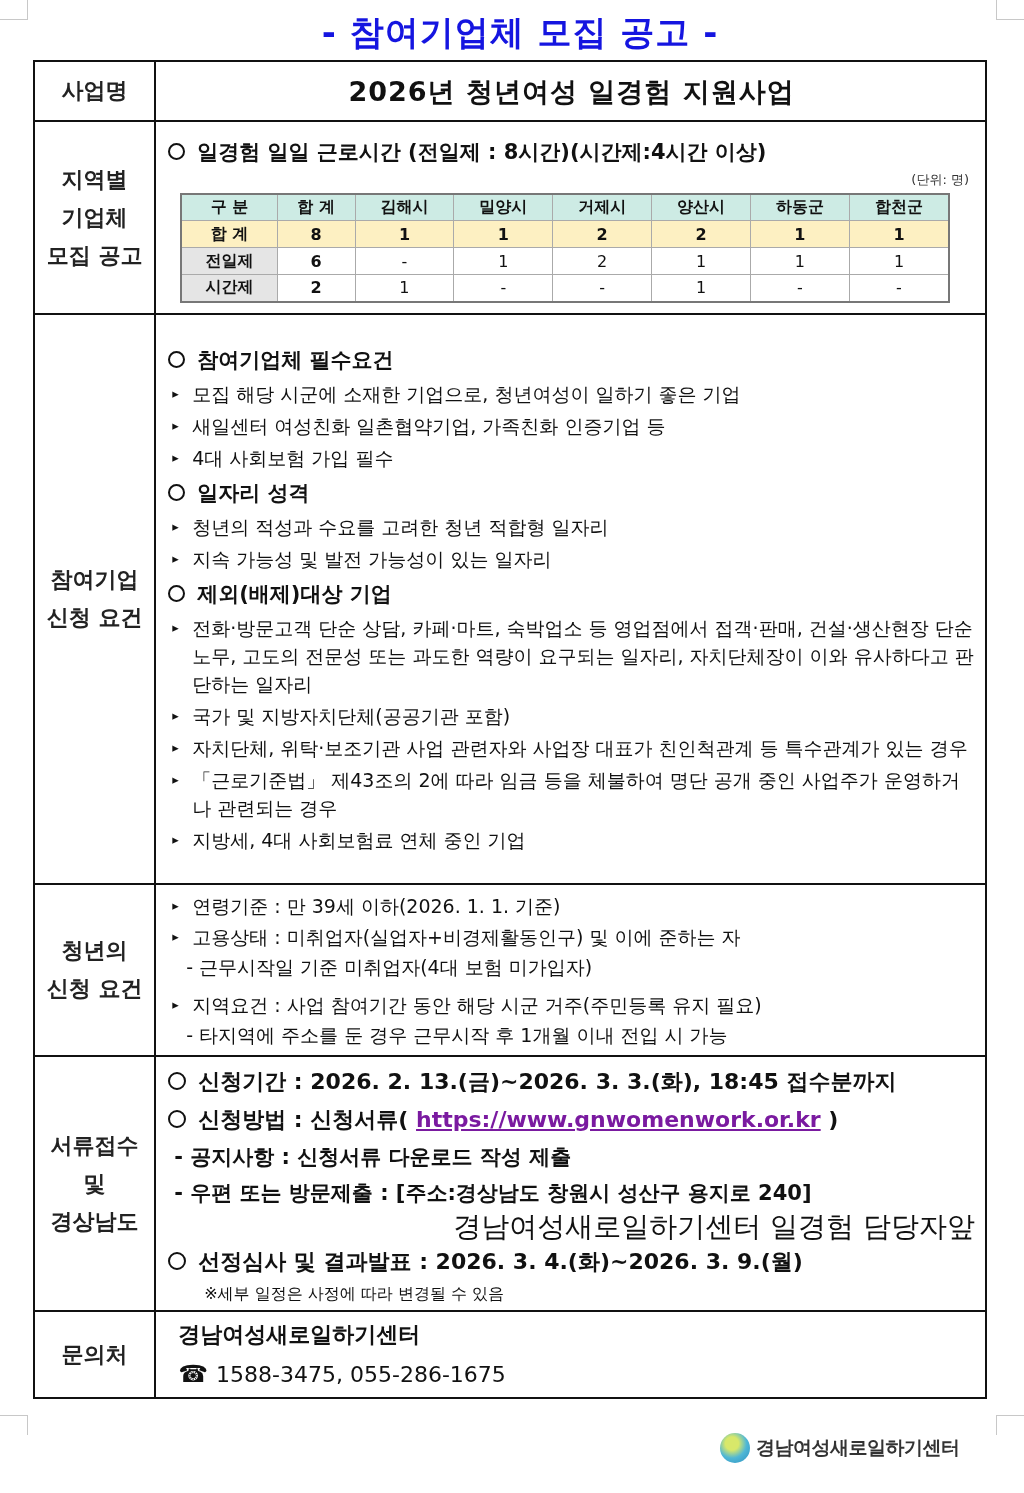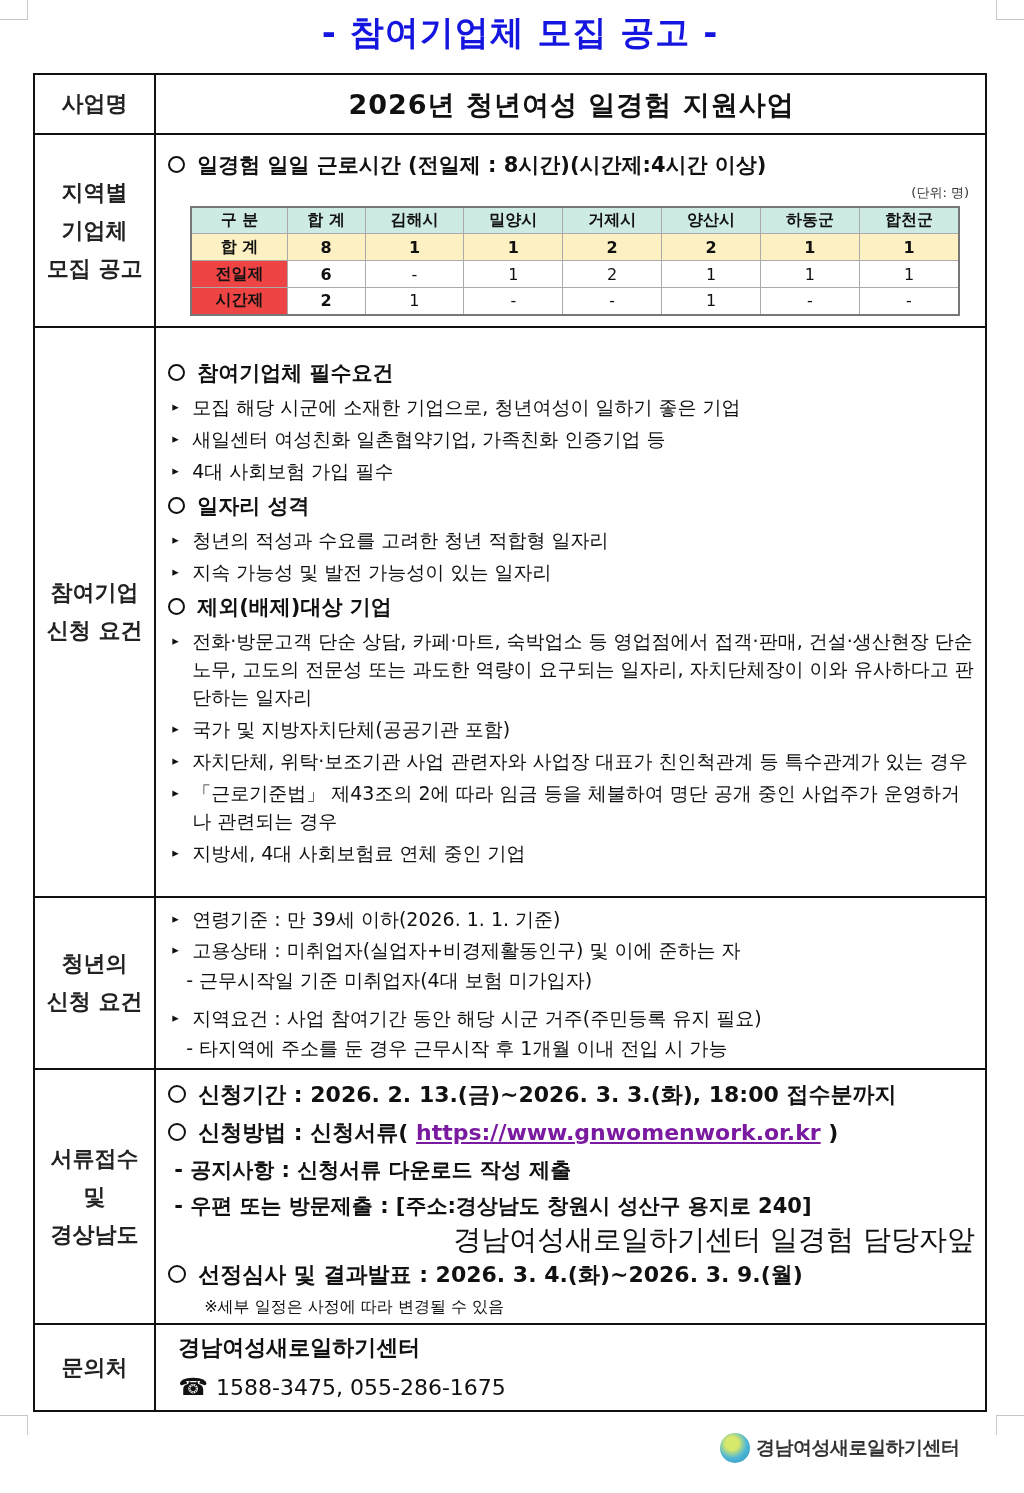--- a/index.html
+++ b/index.html
@@ -8,39 +8,39 @@
 
   .crop { position: absolute; border-color: #c8c8c8; border-style: solid; width: 28px; height: 20px; }
   .crop.tl { left: 0; top: 0; border-width: 0 1px 1px 0; }
   .crop.tr { right: 0; top: 0; border-width: 0 0 1px 1px; }
   .crop.bl { left: 0; top: 1415px; border-width: 1px 1px 0 0; }
   .crop.br { right: 0; top: 1415px; border-width: 1px 0 0 1px; }
 
   .title { position: absolute; top: 10px; left: 8px; width: 1024px; text-align: center;
            font-size: 34px; font-weight: bold; color: #1515e0; letter-spacing: 1px; }
 
-  .main-table { position: absolute; left: 33px; top: 73px; width: 954px; border-collapse: collapse; border: 2px solid #111; }
+  .main-table { position: absolute; left: 33px; top: 60px; width: 954px; border-collapse: collapse; border: 2px solid #111; }
   .main-table td { border: 2px solid #111; vertical-align: middle; }
   .label-cell { width: 148px; text-align: center; font-size: 22px; font-weight: bold; line-height: 38px; color: #222; }
   .content-cell { padding: 4px 10px 2px 12px; }
 
   .biz-name { text-align: center; font-size: 27px; font-weight: bold; letter-spacing: 1px; border-radius: 13px; }
 
   .circle-head { font-size: 21px; font-weight: bold; line-height: 34px; white-space: nowrap; }
   .circle-head .circ { display: inline-block; width: 17px; height: 17px; border: 2px solid #111; border-radius: 50%; margin-right: 12px; vertical-align: -1px; }
   .bullet { font-size: 19px; line-height: 28px; padding-left: 24px; position: relative; margin: 3px 0 4px; }
   .bullet::before { content: "\25B8"; position: absolute; left: 4px; top: 0; font-size: 13px; }
   .dash { font-size: 19px; line-height: 32px; padding-left: 18px; }
   .unit { text-align: right; font-size: 13px; color: #333; margin: 2px 6px 4px 0; }
 
-  .region-table { width: 770px; margin-left: 22px; border-collapse: collapse; border: 2px solid #777; font-size: 16px; font-weight: bold; }
+  .region-table { width: 770px; margin-left: 12px; border-collapse: collapse; border: 2px solid #777; font-size: 16px; font-weight: bold; }
   .region-table td, .region-table th { border: 1px solid #aaa; text-align: center; height: 27px; }
   .region-table th { background: #cdebe4; font-weight: bold; }
   .region-table tr.total td { background: #fdf0c2; }
-  .region-table td.rowhead { background: #ef4444; width: 96px; }
+  .region-table td.rowhead { background: #e5e5e5; width: 96px; }
   .region-table tr.total td.rowhead { background: #fdf0c2; }
   .region-table td.normal { font-weight: normal; }
 
   .sched-head { font-size: 22px; font-weight: bold; line-height: 38px; white-space: nowrap; }
   .sched-head .circ { display: inline-block; width: 18px; height: 18px; border: 2px solid #111; border-radius: 50%; margin-right: 12px; vertical-align: -1px; }
   .sched-dash { font-size: 21px; font-weight: bold; line-height: 36px; padding-left: 6px; white-space: nowrap; }
   .addr-cont { font-size: 28px; font-weight: normal; line-height: 32px; padding-left: 285px; white-space: nowrap; }
   .link { color: #7a1aa0; text-decoration: underline; font-weight: bold; }
   .note { font-size: 16px; line-height: 26px; padding-left: 36px; }
 
@@ -174,21 +174,21 @@
   </tr>
 
   <tr style="height:255px">
     <td class="label-cell">
       <div>서류접수</div>
       <div>및</div>
       <div>경상남도</div>
     </td>
     <td class="content-cell">
       <div class="sched-head">
-        <span class="circ"></span><span>신청기간 : 2026. 2. 13.(금)~2026. 3. 3.(화), 18:00 접수분까지</span>
+        <span class="circ"></span><span>신청기간 : 2026. 2. 13.(금)~2026. 3. 3.(화), 18:45 접수분까지</span>
       </div>
       <div class="sched-head">
         <span class="circ"></span><span>신청방법 : 신청서류( </span><a class="link">https://www.gnwomenwork.or.kr</a><span> )</span>
       </div>
       <div class="sched-dash">- 공지사항 : 신청서류 다운로드 작성 제출</div>
       <div class="sched-dash">- 우편 또는 방문제출 : [주소:경상남도 창원시 성산구 용지로 240]</div>
       <div class="addr-cont">경남여성새로일하기센터 일경험 담당자앞</div>
       <div class="sched-head">
         <span class="circ"></span><span>선정심사 및 결과발표 : 2026. 3. 4.(화)~2026. 3. 9.(월)</span>
       </div>

